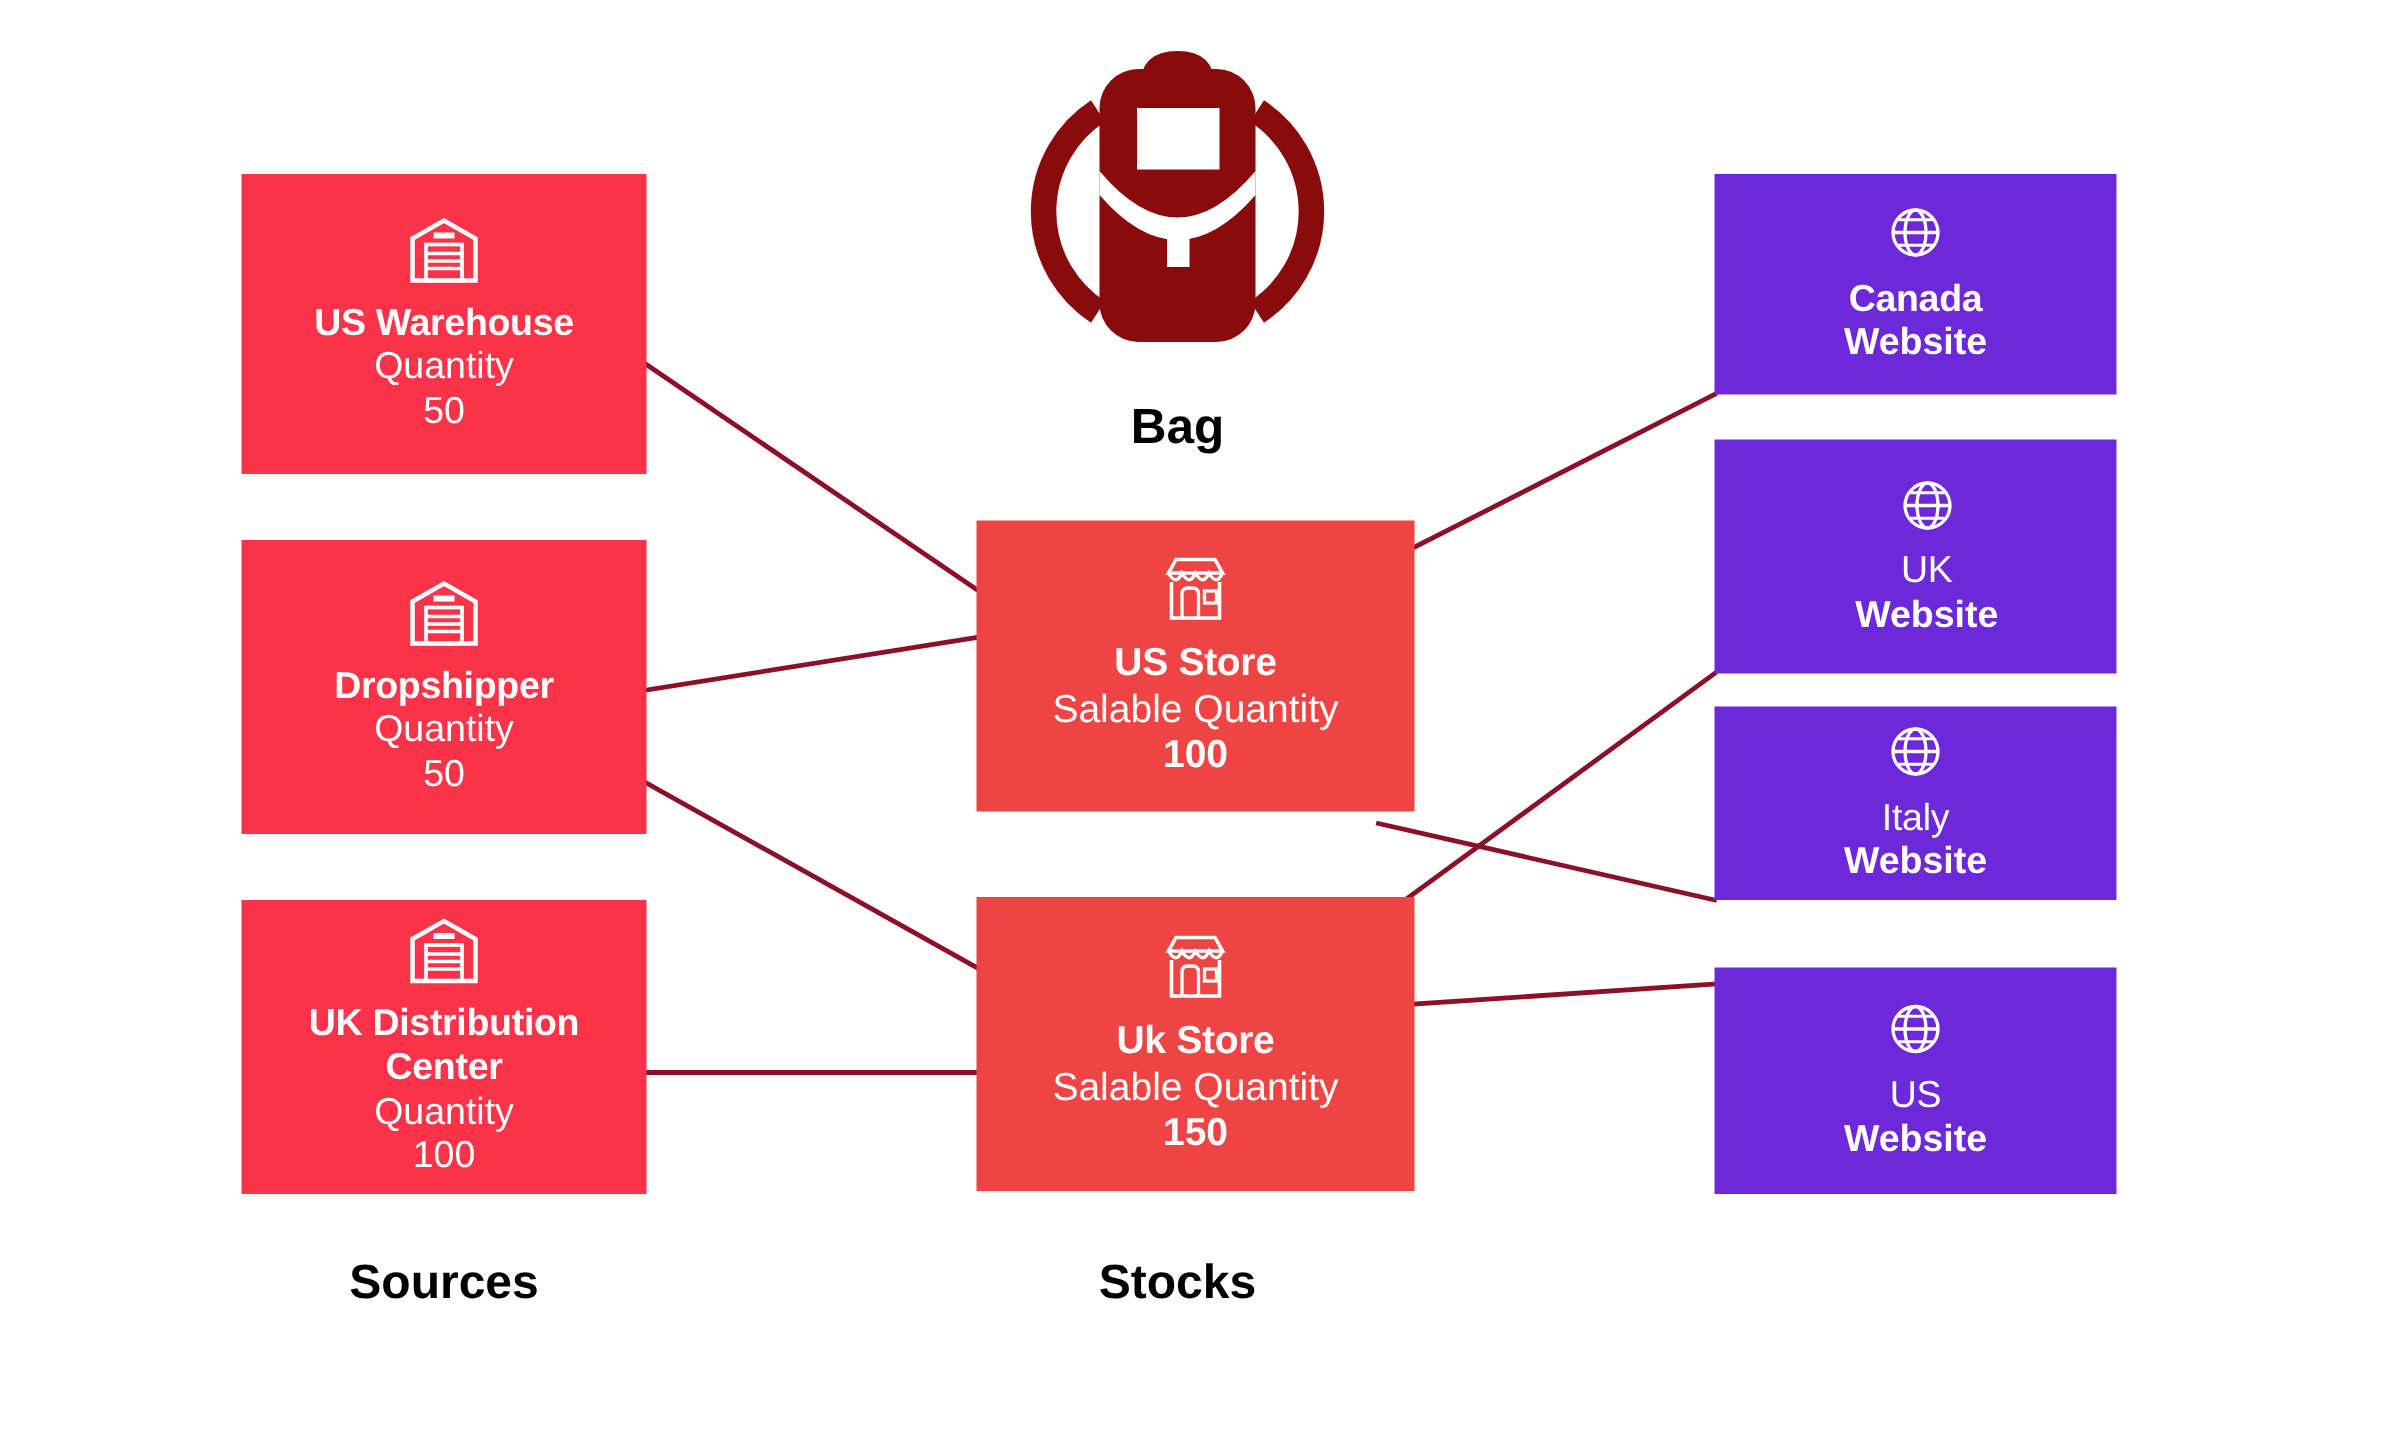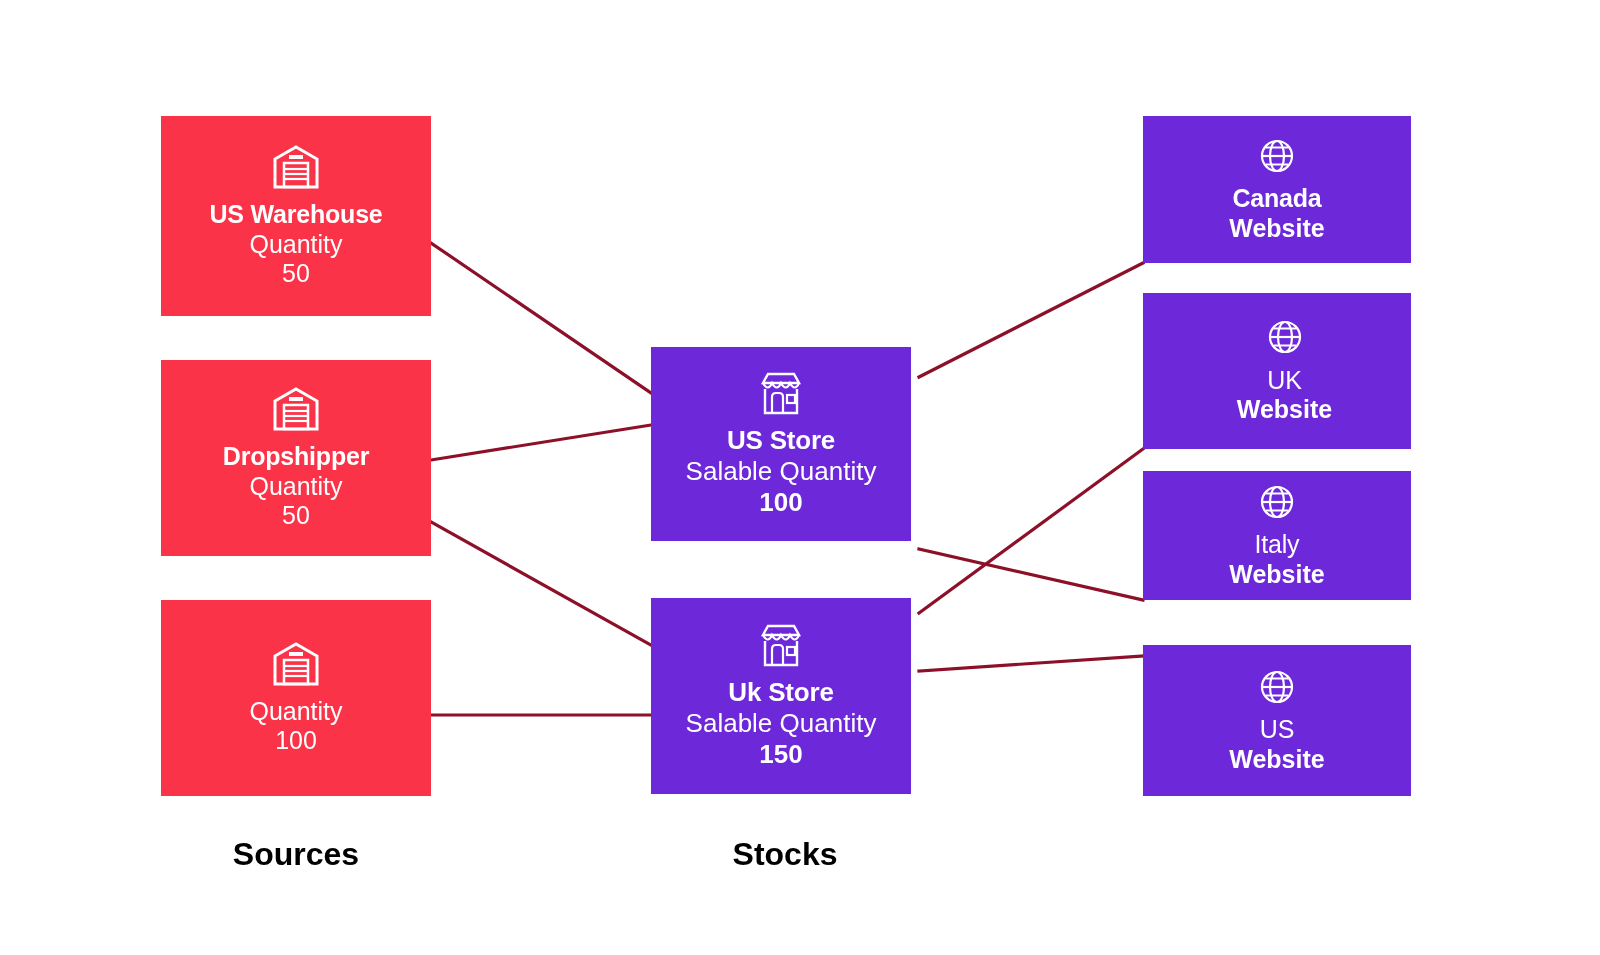--- a/index.html
+++ b/index.html
@@ -59,22 +59,22 @@
     background: #FA3349;
     width: 270px;
     left: 161px;
   }
   .src .ttl { font-size: 25px; }
   .src .sub { font-size: 25px; font-weight: normal; }
   .src .val { font-size: 25px; font-weight: normal; }
 
   
   .stk {
-    background: #6d28d9;
-    width: 260px;
+    background: #ef4444;
+    width: 292px;
     left: 651px;
   }
   .stk .ttl { font-size: 26px; }
   .stk .sub { font-size: 26px; font-weight: normal; }
   .stk .val { font-size: 26px; font-weight: bold; }
 
   
   .chn {
     background: #6d28d9;
     width: 268px;
@@ -122,20 +122,41 @@
       <line x1="431" y1="522" x2="651" y2="645"></line>
       <line x1="431" y1="715" x2="651" y2="715"></line>
 
       <line x1="919" y1="377" x2="1143" y2="263"></line>
       <line x1="919" y1="549" x2="1143" y2="600"></line>
       <line x1="919" y1="613" x2="1143" y2="449"></line>
       <line x1="919" y1="671" x2="1143" y2="656"></line>
     </g>
   </svg>
 
+  <div id="product">
+    <div>
+      <svg width="200" height="248" viewBox="0 0 200 248" aria-hidden="true">
+
+        <path d="M52 62 A78 78 0 0 0 52 196 L52 62 Z" fill="none"></path>
+        <path d="M47 64 A80 80 0 0 0 47 198" stroke="#8A0B0B" stroke-width="17" fill="none"></path>
+        <path d="M153 64 A80 80 0 0 1 153 198" stroke="#8A0B0B" stroke-width="17" fill="none"></path>
+
+        <path d="M75 48 q0 -24 25 -24 q25 0 25 24 l0 18 l-13 0 l0 -16 q0 -13 -12 -13 q-12 0 -12 13 l0 16 l-13 0 Z" fill="#8A0B0B"></path>
+
+        <rect x="48" y="36" width="104" height="182" rx="26" ry="26" fill="#8A0B0B"></rect>
+
+        <rect x="73" y="62" width="55" height="41" fill="#ffffff"></rect>
+
+        <path d="M48 104 q52 62 104 0 l0 16 q-52 60 -104 0 Z" fill="#ffffff"></path>
+
+        <rect x="93" y="140" width="15" height="28" fill="#ffffff"></rect>
+      </svg>
+    </div>
+    <div class="plabel">Bag</div>
+  </div>
 
   <div class="node src" style="top:116px; height:200px;">
     <span class="icon">
       <svg width="50" height="48" viewBox="0 0 50 48" aria-hidden="true">
         <path d="M4 16 L25 4 L46 16 L46 44 L4 44 Z" fill="none" stroke="#ffffff" stroke-width="3"></path>
         <rect x="13" y="20" width="24" height="24" fill="none" stroke="#ffffff" stroke-width="2.5"></rect>
         <line x1="13" y1="26" x2="37" y2="26" stroke="#ffffff" stroke-width="2.2"></line>
         <line x1="13" y1="31" x2="37" y2="31" stroke="#ffffff" stroke-width="2.2"></line>
         <line x1="13" y1="36" x2="37" y2="36" stroke="#ffffff" stroke-width="2.2"></line>
         <rect x="18" y="12" width="14" height="4" fill="#ffffff"></rect>
@@ -166,20 +187,21 @@
     <span class="icon">
       <svg width="50" height="48" viewBox="0 0 50 48" aria-hidden="true">
         <path d="M4 16 L25 4 L46 16 L46 44 L4 44 Z" fill="none" stroke="#ffffff" stroke-width="3"></path>
         <rect x="13" y="20" width="24" height="24" fill="none" stroke="#ffffff" stroke-width="2.5"></rect>
         <line x1="13" y1="26" x2="37" y2="26" stroke="#ffffff" stroke-width="2.2"></line>
         <line x1="13" y1="31" x2="37" y2="31" stroke="#ffffff" stroke-width="2.2"></line>
         <line x1="13" y1="36" x2="37" y2="36" stroke="#ffffff" stroke-width="2.2"></line>
         <rect x="18" y="12" width="14" height="4" fill="#ffffff"></rect>
       </svg>
     </span>
+    <div class="ttl" style="max-width:230px;">UK Distribution Center</div>
     <div class="sub">Quantity</div>
     <div class="val">100</div>
   </div>
 
   <div class="node stk" style="top:347px; height:194px;">
     <span class="icon">
       <svg width="52" height="46" viewBox="0 0 52 46" aria-hidden="true">
         <path d="M8 12 L13 3 L39 3 L44 12 Z" fill="none" stroke="#ffffff" stroke-width="2.4"></path>
         <path d="M8 12 q5 9 9 0 q5 9 9 0 q5 9 9 0 q5 9 9 0" fill="none" stroke="#ffffff" stroke-width="2.2"></path>
         <path d="M10 18 L10 42 L42 42 L42 18" fill="none" stroke="#ffffff" stroke-width="2.4"></path>

